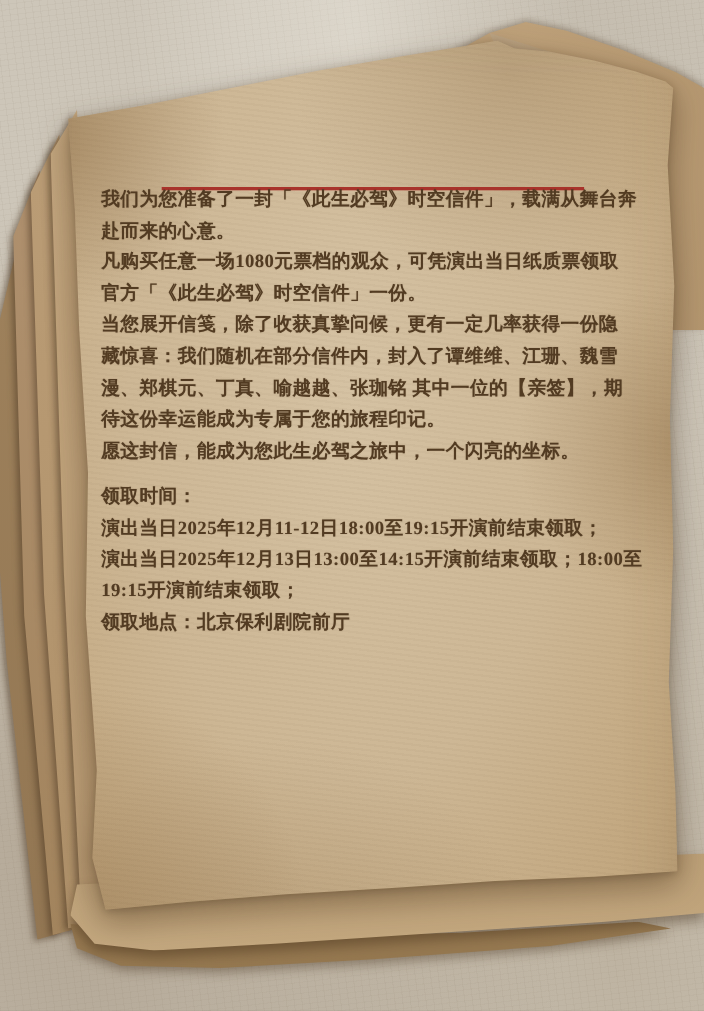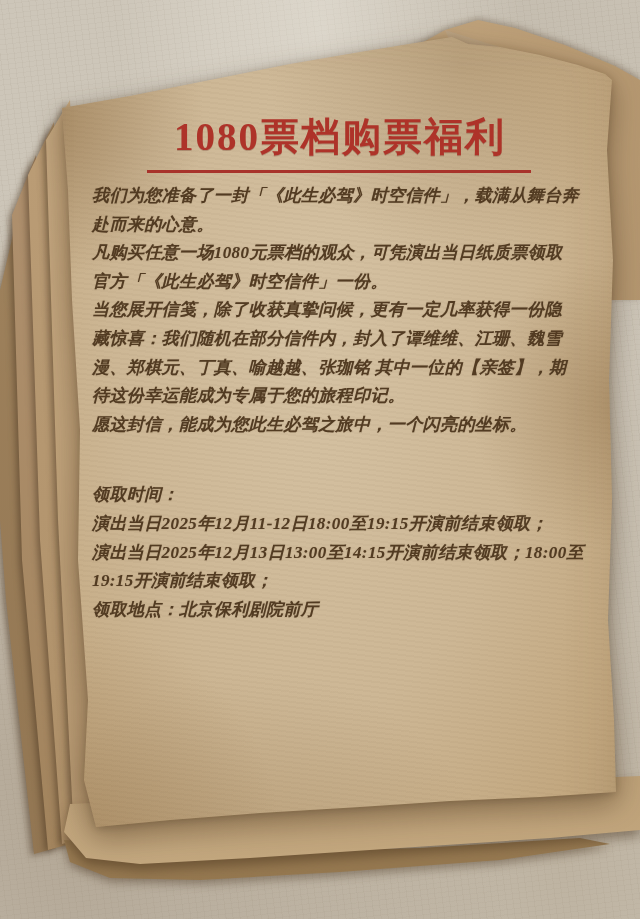--- a/index.html
+++ b/index.html
@@ -65,27 +65,27 @@
   }
 
   
   .content{position:absolute;inset:0;z-index:10;}
   .poster-title{
     position:absolute;top:110px;left:50px;width:580px;text-align:center;
     font-size:39px;font-weight:800;letter-spacing:2px;color:#ae3329;
     text-shadow:0 1px 0 rgba(90,30,20,.25);
   }
   .divider{position:absolute;top:170px;left:147px;width:384px;height:3px;background:#a8332b;}
-  .text-col{position:absolute;top:182px;left:92px;width:470px;font-style:italic;}
+  .text-col{position:absolute;top:167px;left:92px;width:470px;}
   .para{
     white-space:pre;font-size:17px;line-height:28.6px;font-weight:700;
     letter-spacing:.4px;color:#523b22;margin:0;
     text-shadow:0 0 1px rgba(70,48,26,.35);
   }
-  .para + .para{margin-top:42px;}
+  .para + .para{margin-top:13px;}
   .para.red{color:#9e392c;text-shadow:0 0 1px rgba(130,45,30,.3);}
 </style>
 </head>
 <body>
 
 <div class="scene">
 
   <div class="w strip4-w">
       <div class="sheet strip4"></div>
     </div>
@@ -111,21 +111,20 @@
     </div>
   <div class="w">
       <div class="sheet fold"></div>
     </div>
 
   <div class="w main-w">
       <div class="sheet main-paper"></div>
     </div>
 
   <div class="content">
-    <div class="poster-title">1080票档购票福利</div>
     <div class="divider"></div>
     <div class="text-col">
       <p class="para">我们为您准备了一封「《此生必驾》时空信件」，载满从舞台奔
 赴而来的心意。
 凡购买任意一场1080元票档的观众，可凭演出当日纸质票领取
 官方「《此生必驾》时空信件」一份。
 当您展开信笺，除了收获真挚问候，更有一定几率获得一份隐
 藏惊喜：我们随机在部分信件内，封入了谭维维、江珊、魏雪
 漫、郑棋元、丁真、喻越越、张珈铭 其中一位的【亲签】，期
 待这份幸运能成为专属于您的旅程印记。

